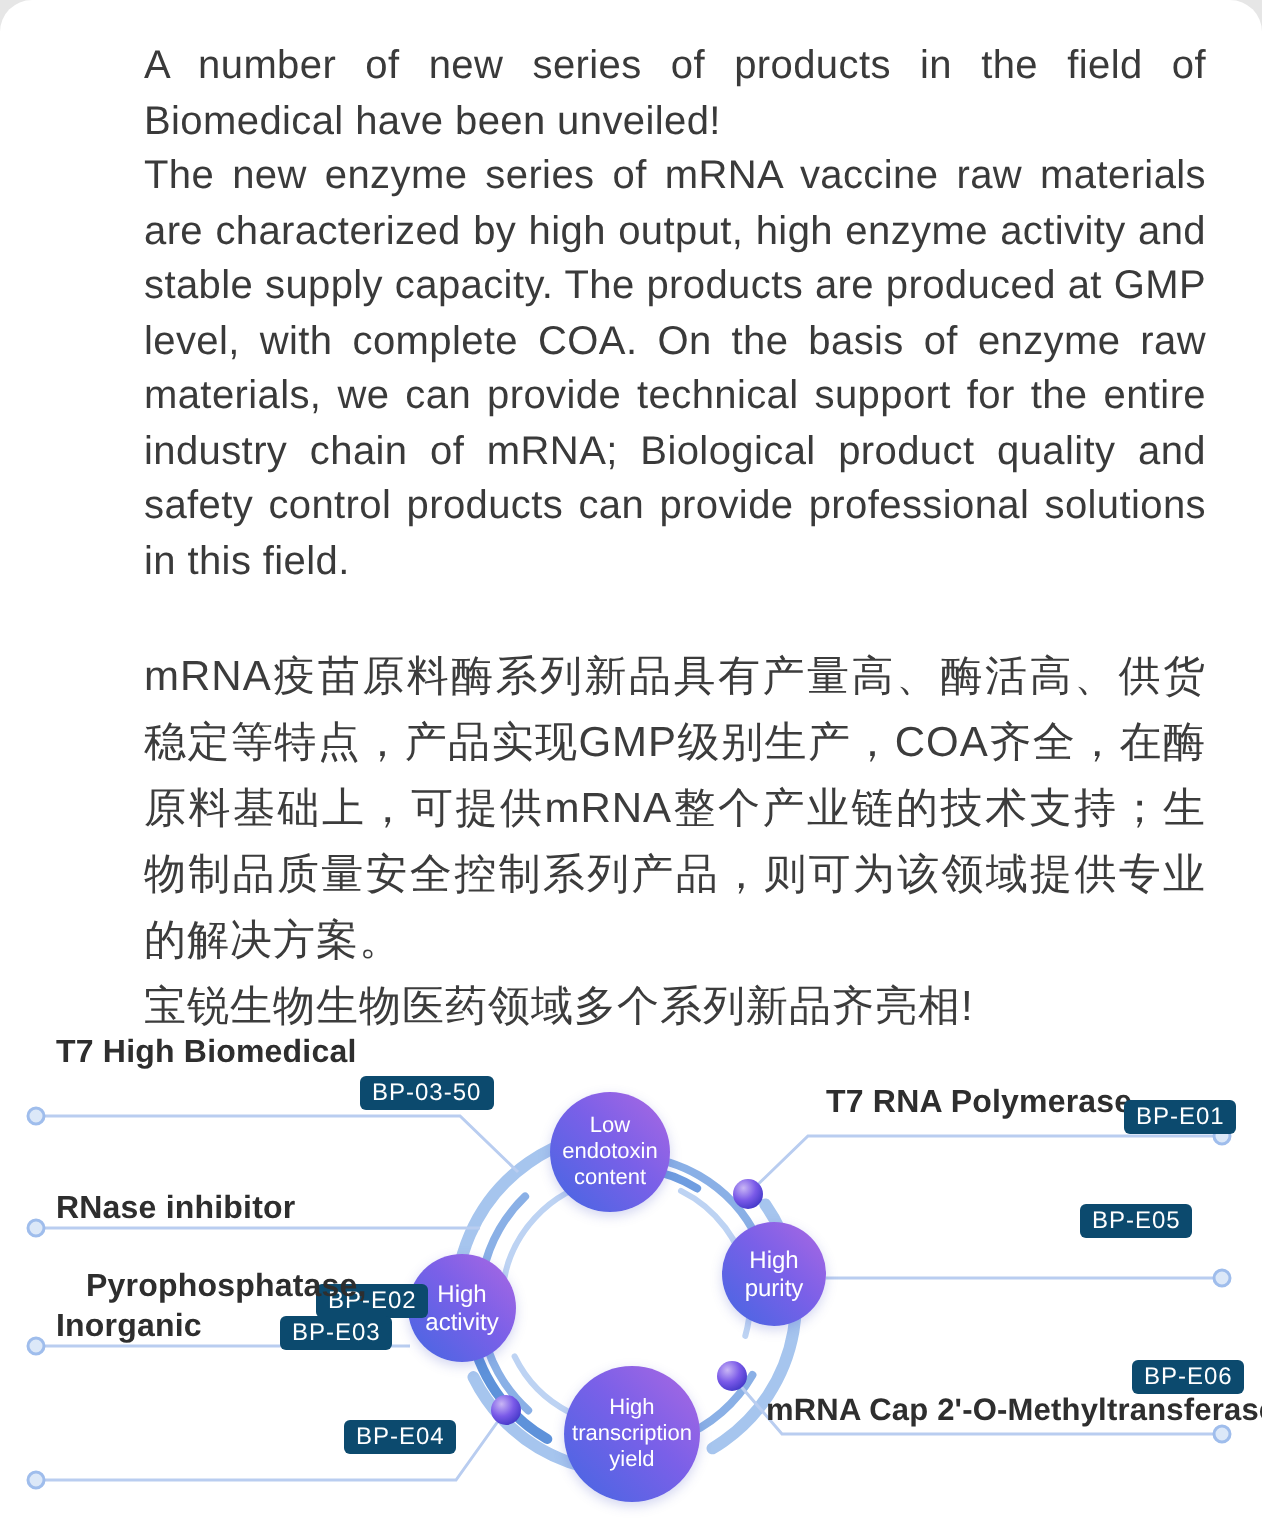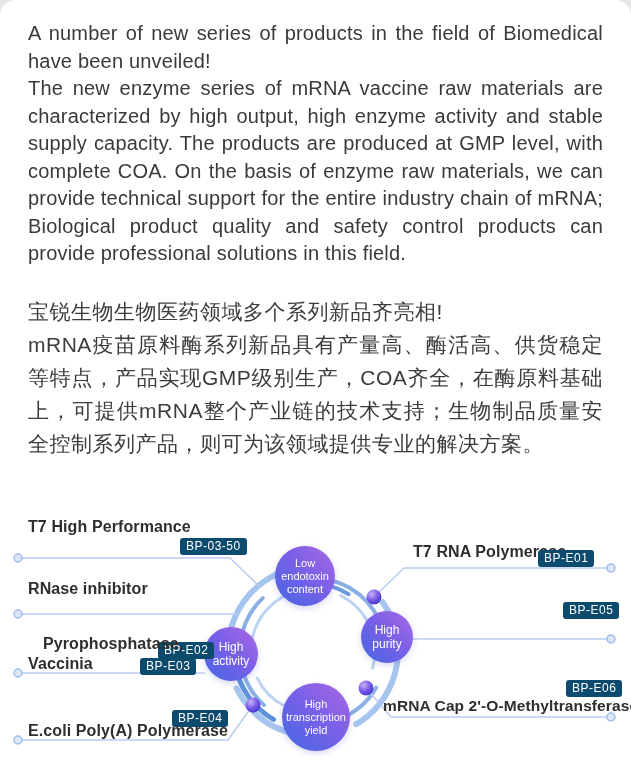--- a/index.html
+++ b/index.html
@@ -2,21 +2,21 @@
 <html><head>
 <meta charset="utf-8">
 <style>
   * { margin:0; padding:0; box-sizing:border-box; }
   html,body { width:631px; height:766px; }
   body { background:#e6e6e6; font-family:"Liberation Sans","DejaVu Sans",sans-serif; }
   .page {
     position:relative; width:631px; height:766px; overflow:hidden;
     background:#ffffff; border-radius:16px 16px 0 0;
   }
-  .content { padding:20px 28px 0 28px; }
+  .content { padding:20px 28px 0 28px;margin-left:44px; }
   .en-para {
     font-size:20px; line-height:27.5px; color:#3a3a3a;
     text-align:justify; letter-spacing:0.2px;
   }
   .cn-block { margin-top:27px; }
   .cn-para {
     font-size:21px; line-height:33px; color:#3c3c3c;
     text-align:justify; letter-spacing:0.5px;
   }
   
@@ -45,22 +45,22 @@
 </style>
 </head>
 <body>
 
 <div class="page">
 
   <div class="content">
     <p class="en-para">A number of new series of products in the field of Biomedical have been unveiled!</p>
     <p class="en-para">The new enzyme series of mRNA vaccine raw materials are characterized by high output, high enzyme activity and stable supply capacity. The products are produced at GMP level, with complete COA. On the basis of enzyme raw materials, we can provide technical support for the entire industry chain of mRNA; Biological product quality and safety control products can provide professional solutions in this field.</p>
     <div class="cn-block">
+      <p class="cn-para">mRNA疫苗原料酶系列新品具有产量高、酶活高、供货稳定等特点，产品实现GMP级别生产，COA齐全，在酶原料基础上，可提供mRNA整个产业链的技术支持；生物制品质量安全控制系列产品，则可为该领域提供专业的解决方案。</p>
       <p class="cn-para">宝锐生物生物医药领域多个系列新品齐亮相!</p>
-      <p class="cn-para">mRNA疫苗原料酶系列新品具有产量高、酶活高、供货稳定等特点，产品实现GMP级别生产，COA齐全，在酶原料基础上，可提供mRNA整个产业链的技术支持；生物制品质量安全控制系列产品，则可为该领域提供专业的解决方案。</p>
     </div>
   </div>
 
   <div class="diagram">
 
     <svg class="diagram-svg" width="631" height="256" viewBox="0 0 631 256">
       <defs>
         <radialGradient id="ballGrad" cx="35%" cy="30%" r="75%">
           <stop offset="0%" stop-color="#c9b6f5"></stop>
           <stop offset="55%" stop-color="#7a5ae8"></stop>
@@ -107,35 +107,34 @@
 endotoxin
 content</div>
     <div class="feature f-pur">High
 purity</div>
     <div class="feature f-act">High
 activity</div>
     <div class="feature f-tra">High
 transcription
 yield</div>
 
-    <div class="dg-label" style="left:28px; top:8px;">T7 High Performance</div>
+    <div class="dg-label" style="left:28px; top:8px;">T7 High Biomedical</div>
     <div class="dg-badge" style="left:180px; top:28px;">BP-03-50</div>
 
-    <div class="dg-label" style="left:28px; top:70px;">RNase inhibitor</div>
+    <div class="dg-label" style="left:28px; top:86px;">RNase inhibitor</div>
     <div class="dg-badge" style="left:158px; top:84px;margin-top:48px;">BP-E02</div>
 
     <div class="dg-label" style="left:28px; top:125px;margin-left:15px;">Pyrophosphatase,</div>
-    <div class="dg-label" style="left:28px; top:145px;">Vaccinia</div>
+    <div class="dg-label" style="left:28px; top:145px;">Inorganic</div>
     <div class="dg-badge" style="left:140px; top:148px;">BP-E03</div>
 
     <div class="dg-badge" style="left:172px; top:200px;">BP-E04</div>
-    <div class="dg-label" style="left:28px; top:212px;">E.coli Poly(A) Polymerase</div>
 
     <div class="dg-label" style="left:413px; top:33px;">T7 RNA Polymerase</div>
-    <div class="dg-badge" style="left:538px; top:40px;">BP-E01</div>
+    <div class="dg-badge" style="left:562px; top:40px;">BP-E01</div>
 
-    <div class="dg-badge" style="left:563px; top:92px;">BP-E05</div>
+    <div class="dg-badge" style="left:540px; top:92px;">BP-E05</div>
 
     <div class="dg-badge" style="left:566px; top:170px;">BP-E06</div>
     <div class="dg-label" style="left:383px; top:187px; font-size:15.5px;">mRNA Cap 2'-O-Methyltransferase</div>
 
   </div>
 </div>
 
 </body></html>

